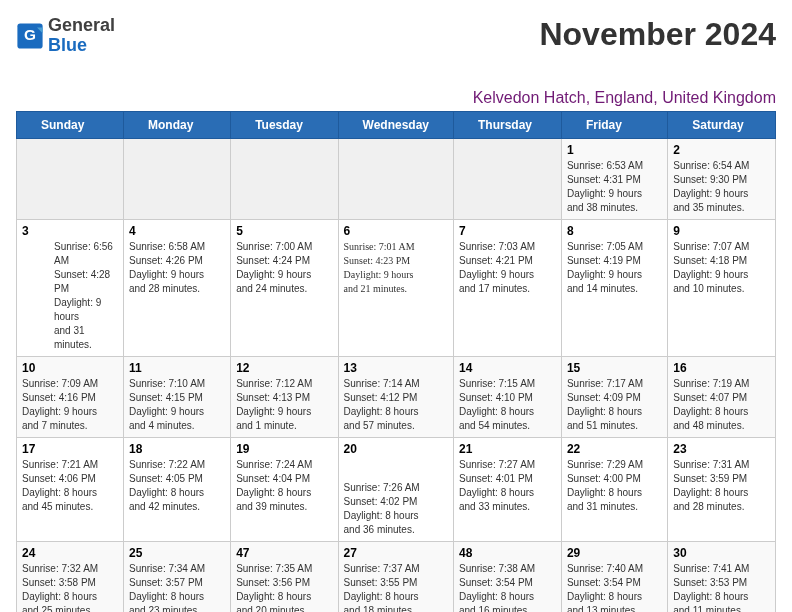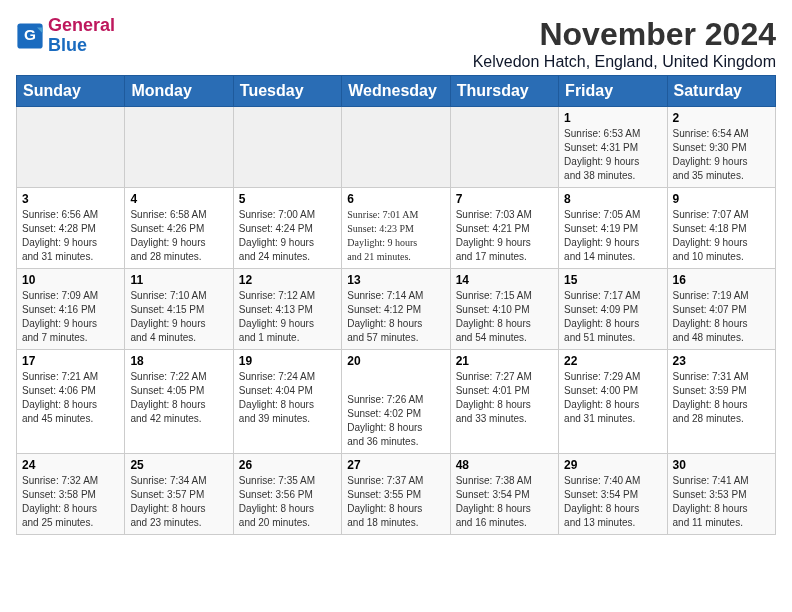--- a/index.html
+++ b/index.html
@@ -18,50 +18,51 @@
     }
     .logo-area {
       display: flex;
       align-items: center;
     }
     .logo-text {
       font-size: 18px;
       font-weight: bold;
       line-height: 1.1;
     }
-    .logo-general { color: #be185d; }
+    .logo-general { color: #404040; }
     .logo-blue { color: #1a6bbf; }
     .logo-icon {
       width: 28px;
       height: 28px;
       margin-right: 4px;
     }
     .title-block {
       text-align: right;
     }
     .month-title {
       font-size: 32px;
       font-weight: bold;
       color: #333;
     }
     .location {
       font-size: 16px;
-      color: #0f172a;
+      color: #701a75;
+      margin-top: 36px;
     }
     .calendar {
       width: 100%;
       border-collapse: collapse;
       font-size: 11px;
     }
     .calendar thead th {
       background: #2a6db5;
       color: #fff;
       text-align: left;
-      padding: 6px 6px;
-      font-size: 16px;
+      padding: 6px 24px;
+      font-size: 12px;
       font-weight: bold;
       border: 1px solid #1e5a9c;
     }
     .calendar tbody td {
       border: 1px solid #ccc;
       vertical-align: top;
       padding: 4px 5px;
       width: calc(100% / 7);
       min-height: 80px;
       height: 80px;
@@ -135,21 +136,21 @@
           <div class="day-num">2</div>
           <div class="day-info" style="white-space: pre-line;">Sunrise: 6:54 AM
 Sunset: 9:30 PM
 Daylight: 9 hours
 and 35 minutes.</div>
         </td>
       </tr>
       <tr>
         <td>
           <div class="day-num">3</div>
-          <div class="day-info" style="white-space: pre-line;">Sunrise: 6:56 AM
+          <div class="day-info" style="white-space: pre-line; margin-left: 32px;">Sunrise: 6:56 AM
 Sunset: 4:28 PM
 Daylight: 9 hours
 and 31 minutes.</div>
         </td>
         <td>
           <div class="day-num">4</div>
           <div class="day-info" style="white-space: pre-line;">Sunrise: 6:58 AM
 Sunset: 4:26 PM
 Daylight: 9 hours
 and 28 minutes.</div>
@@ -301,21 +302,21 @@
 and 25 minutes.</div>
         </td>
         <td>
           <div class="day-num">25</div>
           <div class="day-info" style="white-space: pre-line;">Sunrise: 7:34 AM
 Sunset: 3:57 PM
 Daylight: 8 hours
 and 23 minutes.</div>
         </td>
         <td>
-          <div class="day-num">26</div>
+          <div class="day-num">47</div>
           <div class="day-info" style="white-space: pre-line;">Sunrise: 7:35 AM
 Sunset: 3:56 PM
 Daylight: 8 hours
 and 20 minutes.</div>
         </td>
         <td>
           <div class="day-num">27</div>
           <div class="day-info" style="white-space: pre-line;">Sunrise: 7:37 AM
 Sunset: 3:55 PM
 Daylight: 8 hours

